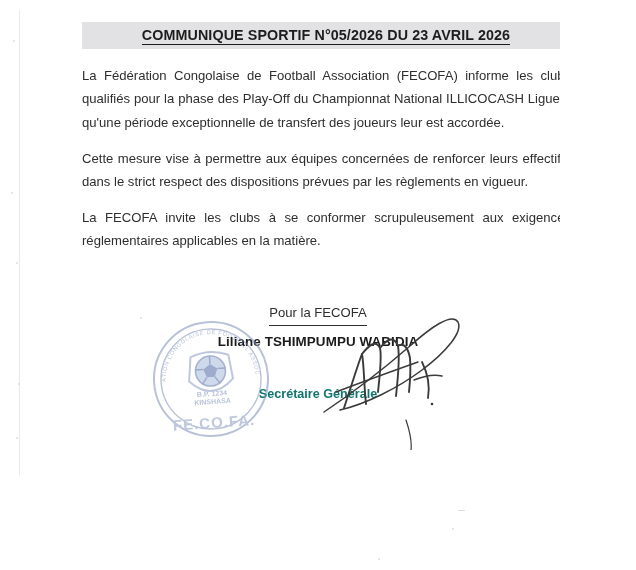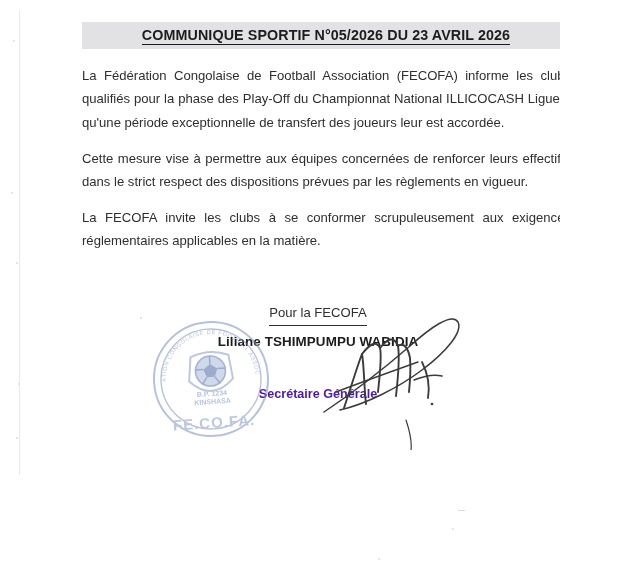--- a/index.html
+++ b/index.html
@@ -108,21 +108,21 @@
     letter-spacing: 0.1px;
   }
   .sig-role {
     position: absolute;
     left: 0;
     top: 387px;
     width: 636px;
     text-align: center;
     font-size: 12.6px;
     font-weight: bold;
-    color: #4c1d95;
+    color: #0f766e;
   }
 
   
   .stamp {
     position: absolute;
     left: 150px;
     top: 318px;
     width: 122px;
     height: 122px;
     opacity: 0.55;

